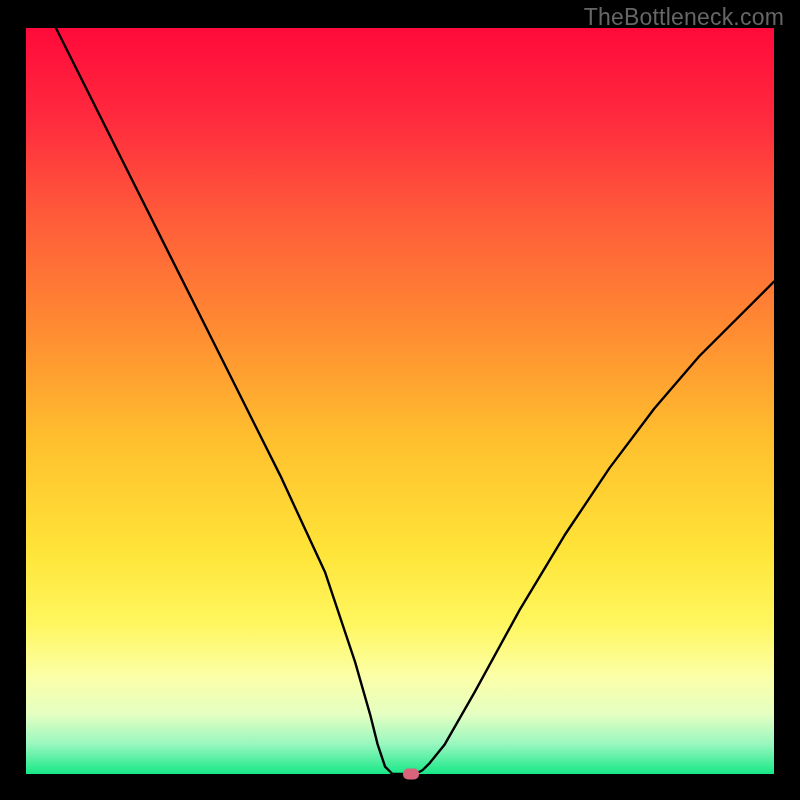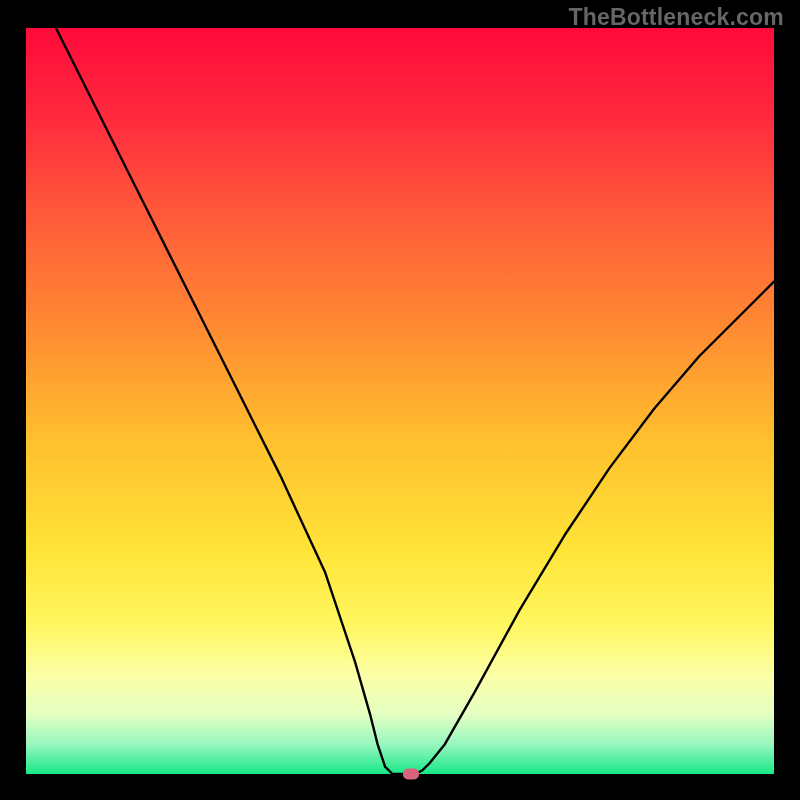--- a/index.html
+++ b/index.html
@@ -16,21 +16,21 @@
     width: 800px;
     height: 800px;
     background: #000;
   }
   .watermark {
     position: absolute;
     top: 4px;
     right: 16px;
     color: #666;
     font-size: 23px;
-    font-weight: 700;
+    font-weight: 400;
     letter-spacing: 0.2px;
     z-index: 10;
   }
   .plot-area {
     position: absolute;
     left: 26px;
     top: 28px;
     width: 748px;
     height: 746px;
   }

